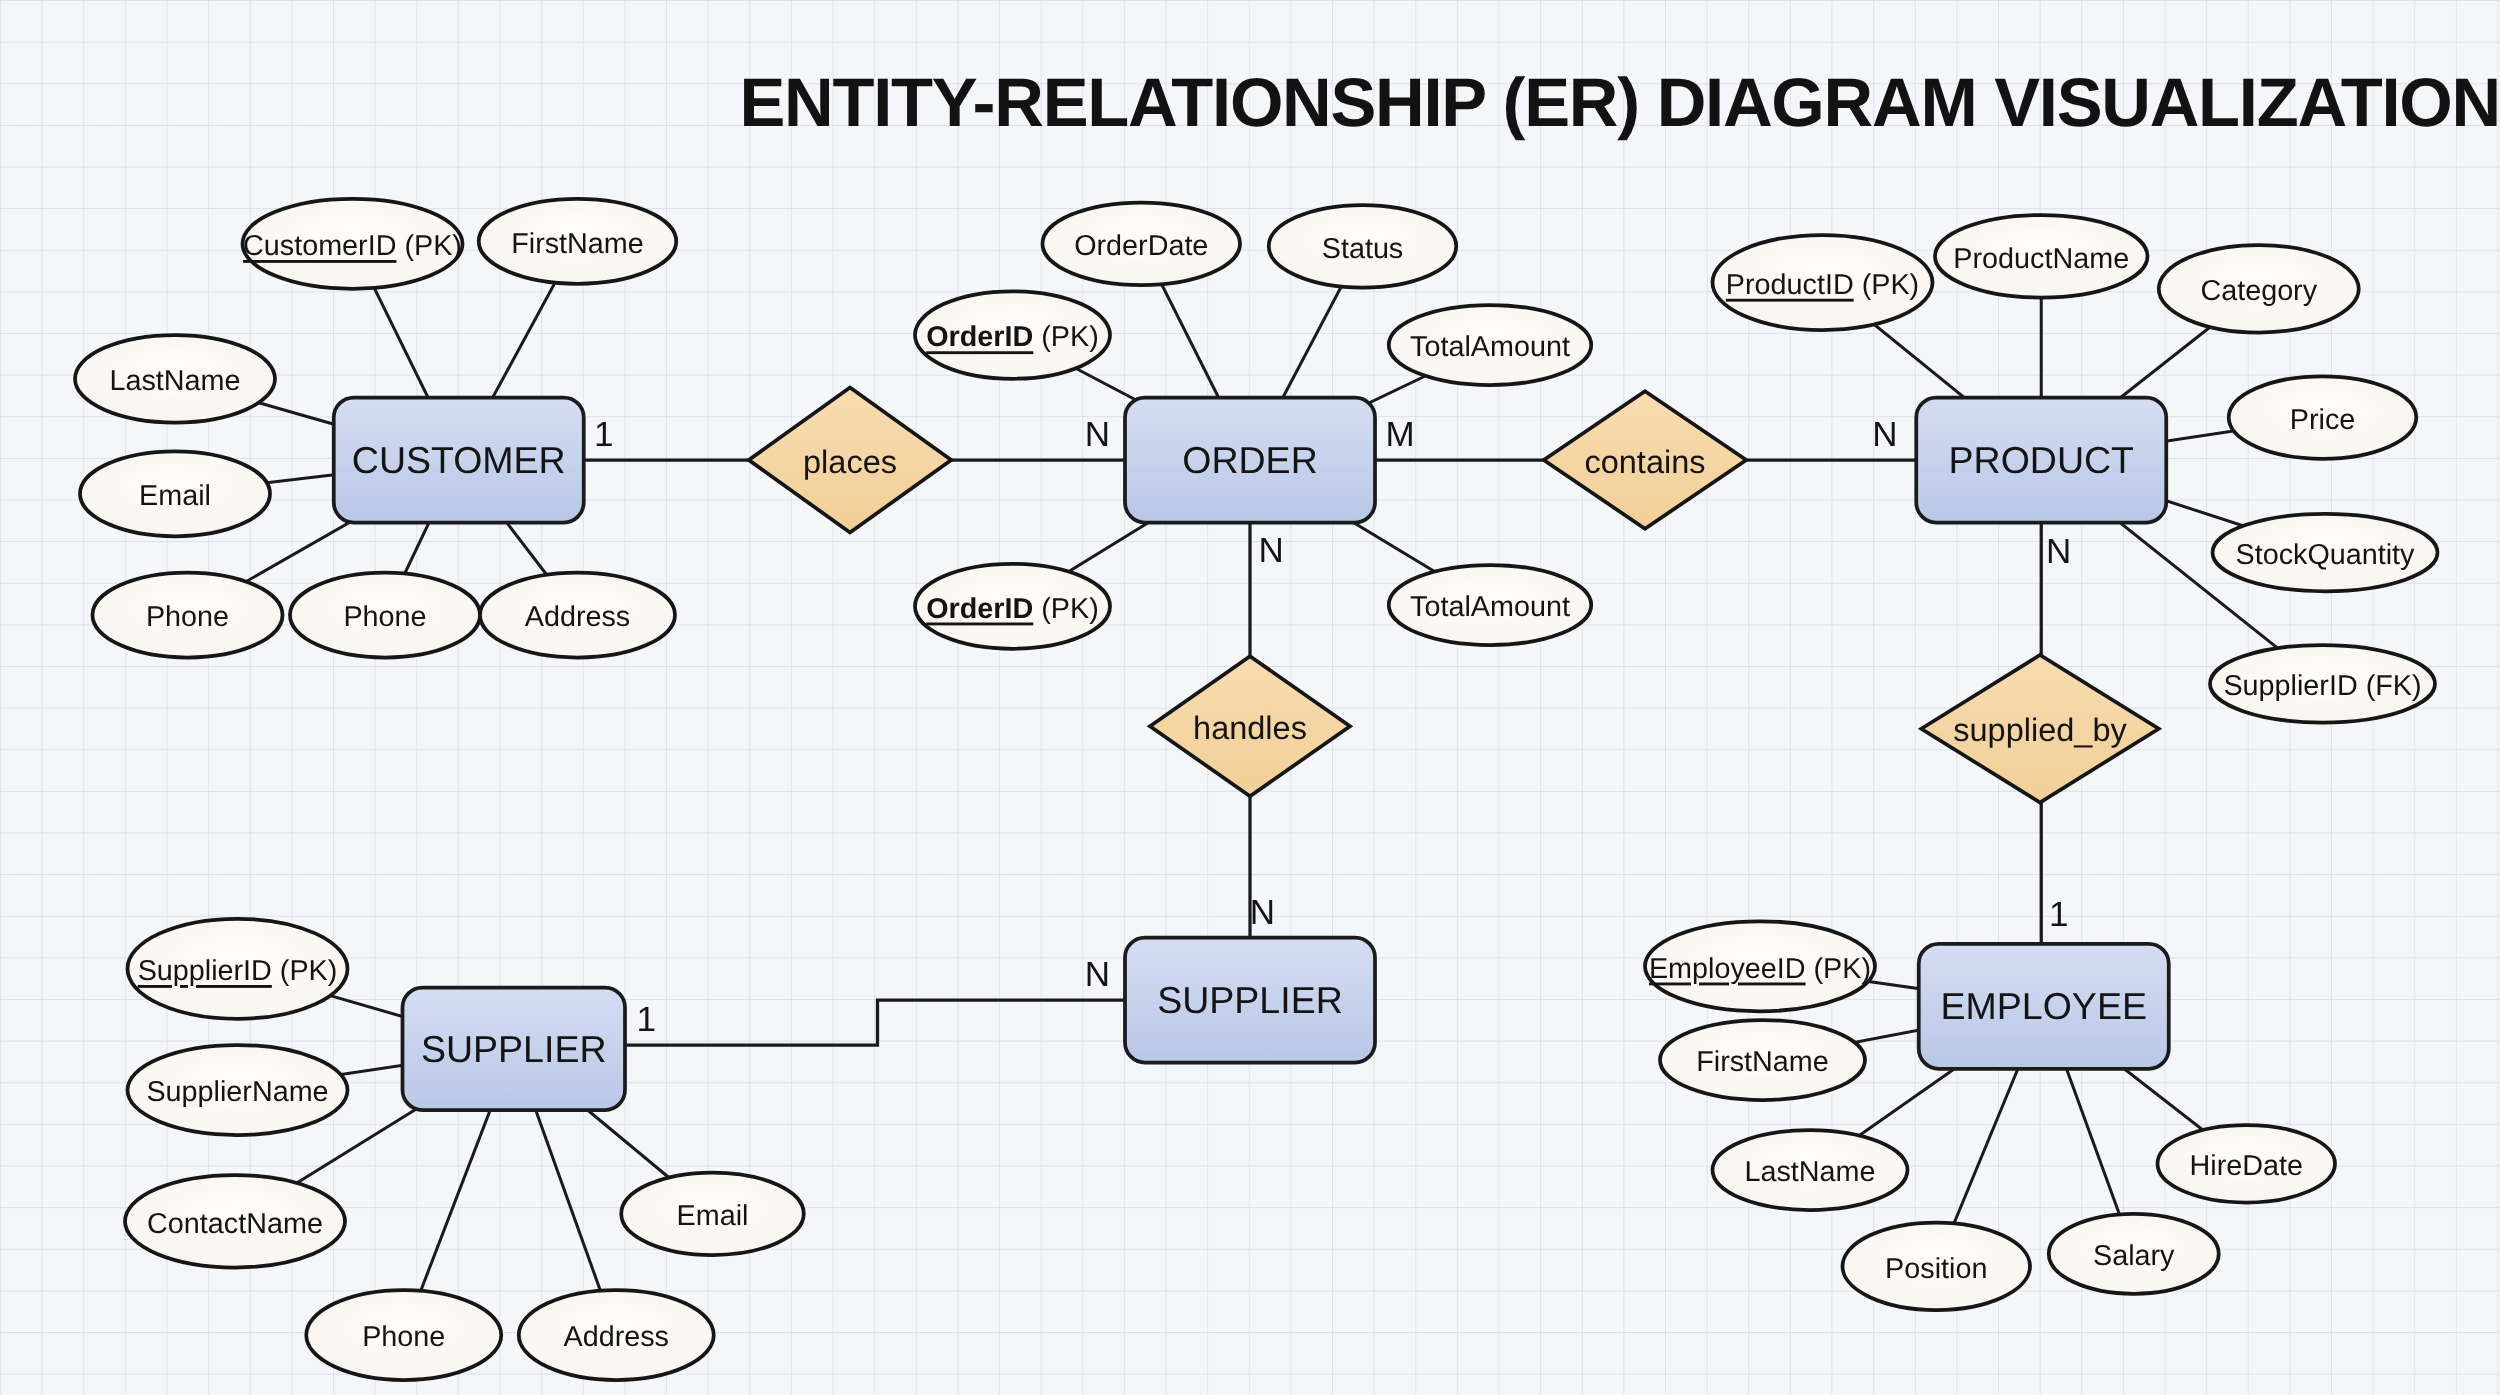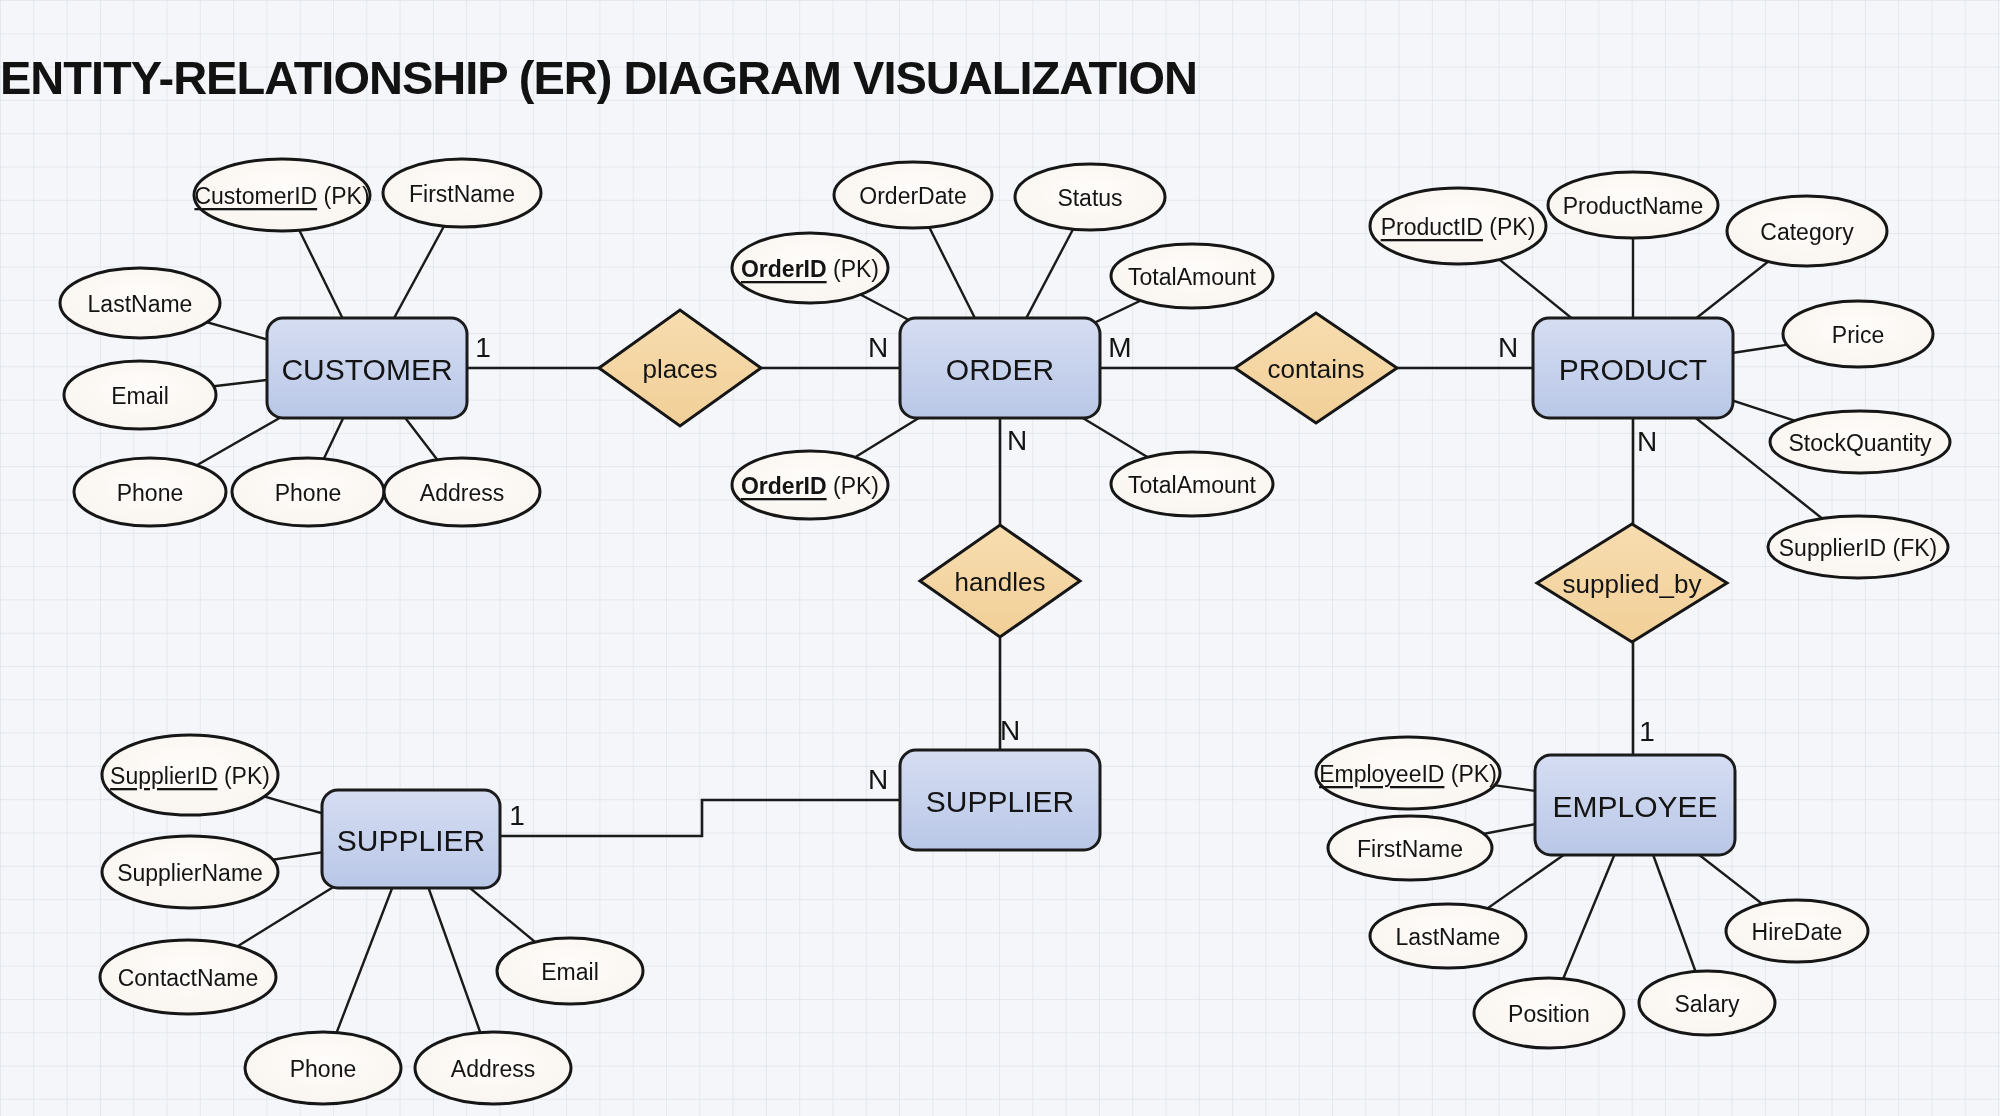--- a/index.html
+++ b/index.html
@@ -17,22 +17,22 @@
   }
   #diagram {
     position: absolute;
     inset: 0;
   }
   .title {
     position: absolute;
     top: 50px;
     left: 0;
     width: 100%;
-    text-align: left;
-    font-size: 47px;
+    text-align: right;
+    font-size: 55px;
     font-weight: 700;
     letter-spacing: -1px;
     color: #121212;
     user-select: none;
     white-space: nowrap;
   }
   text {
     font-family: "Liberation Sans", sans-serif;
     fill: #141414;
   }

